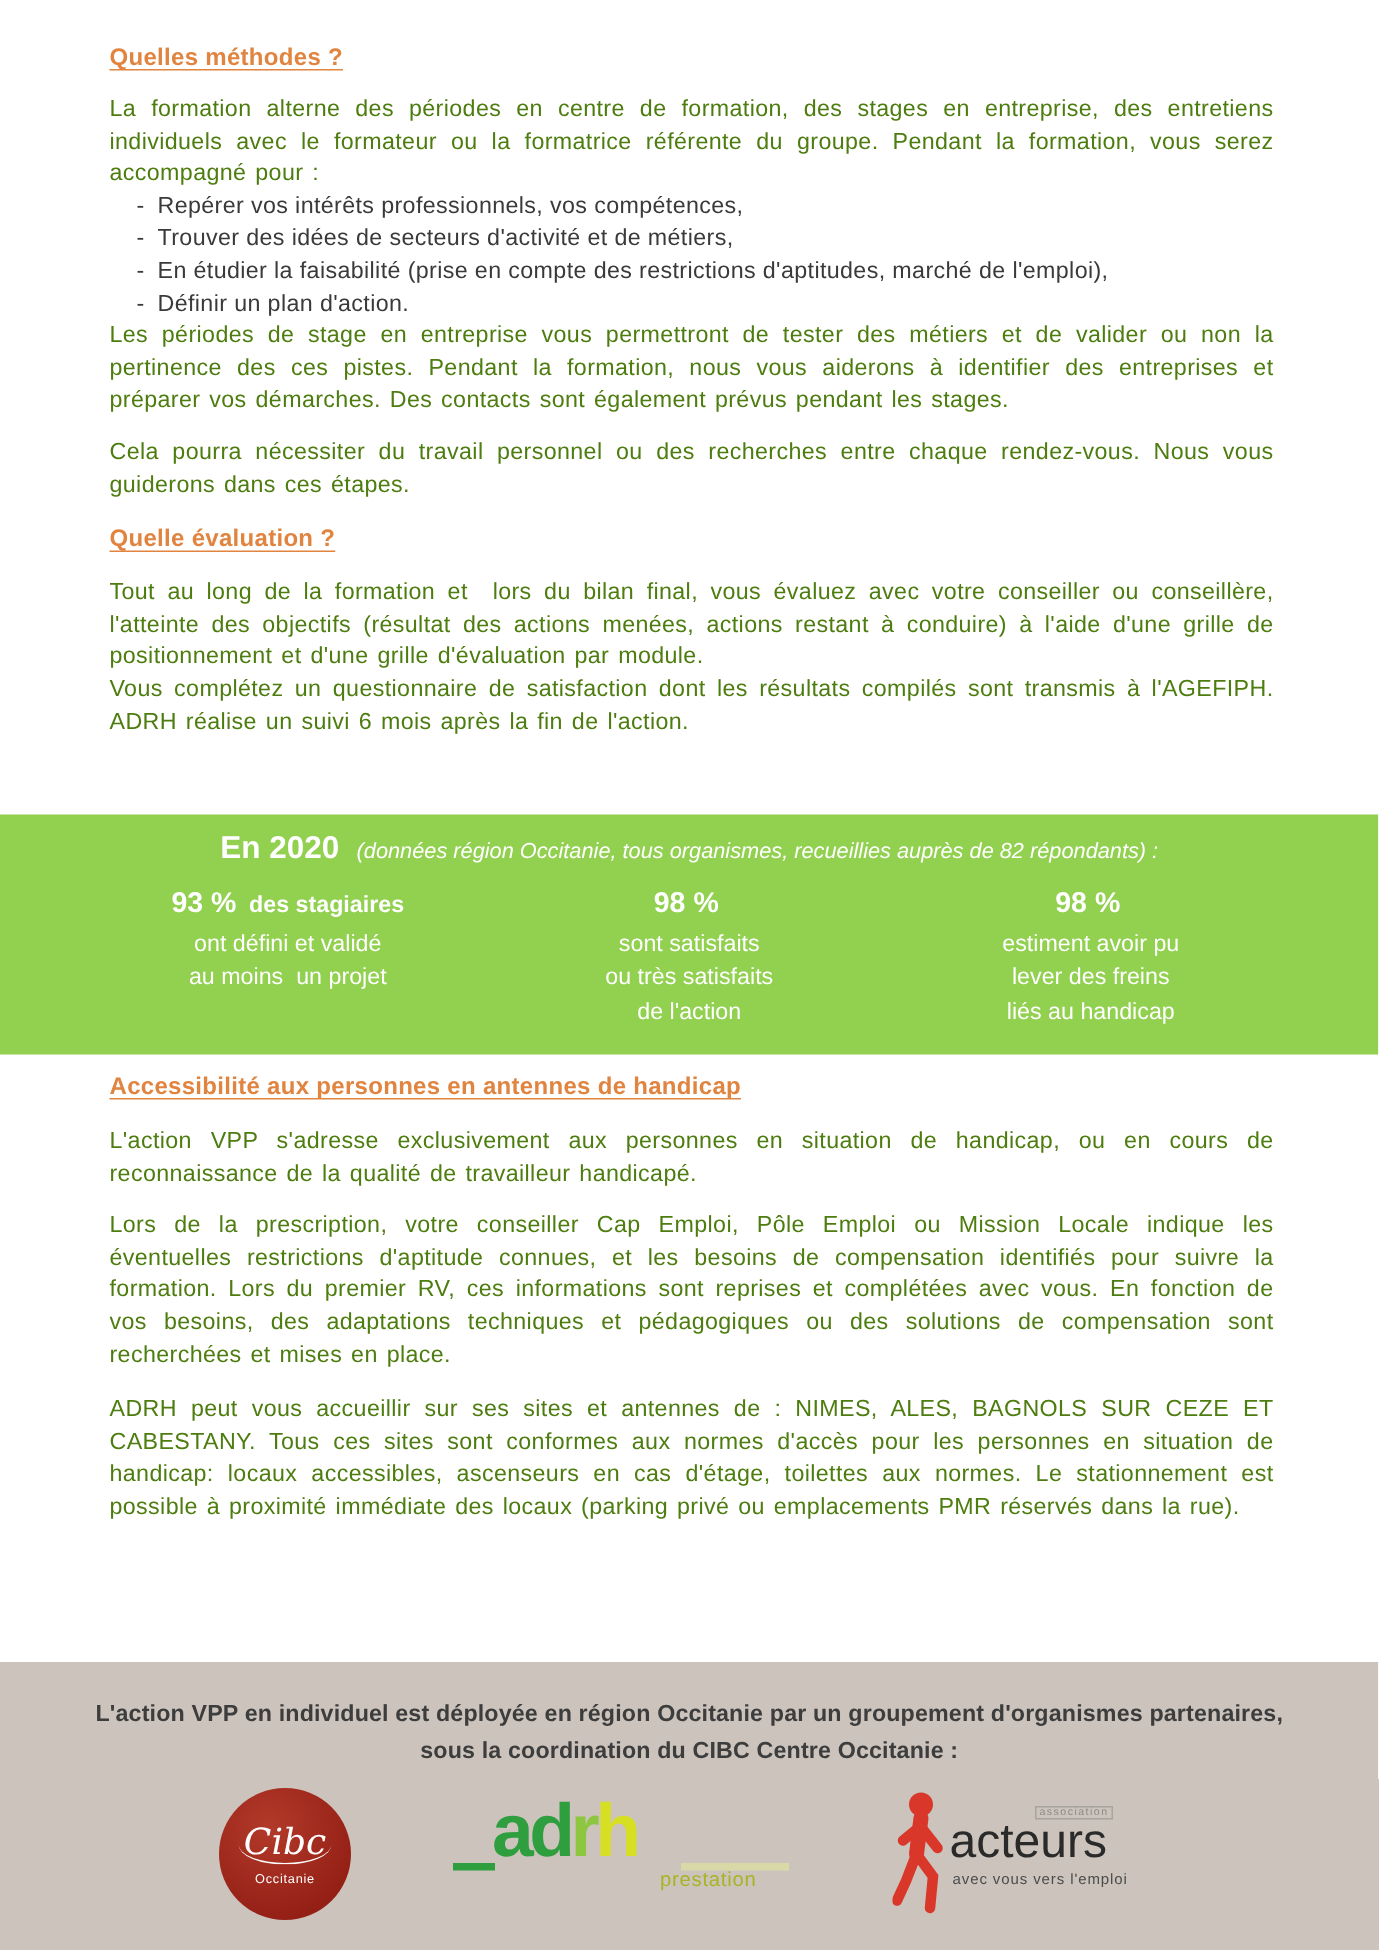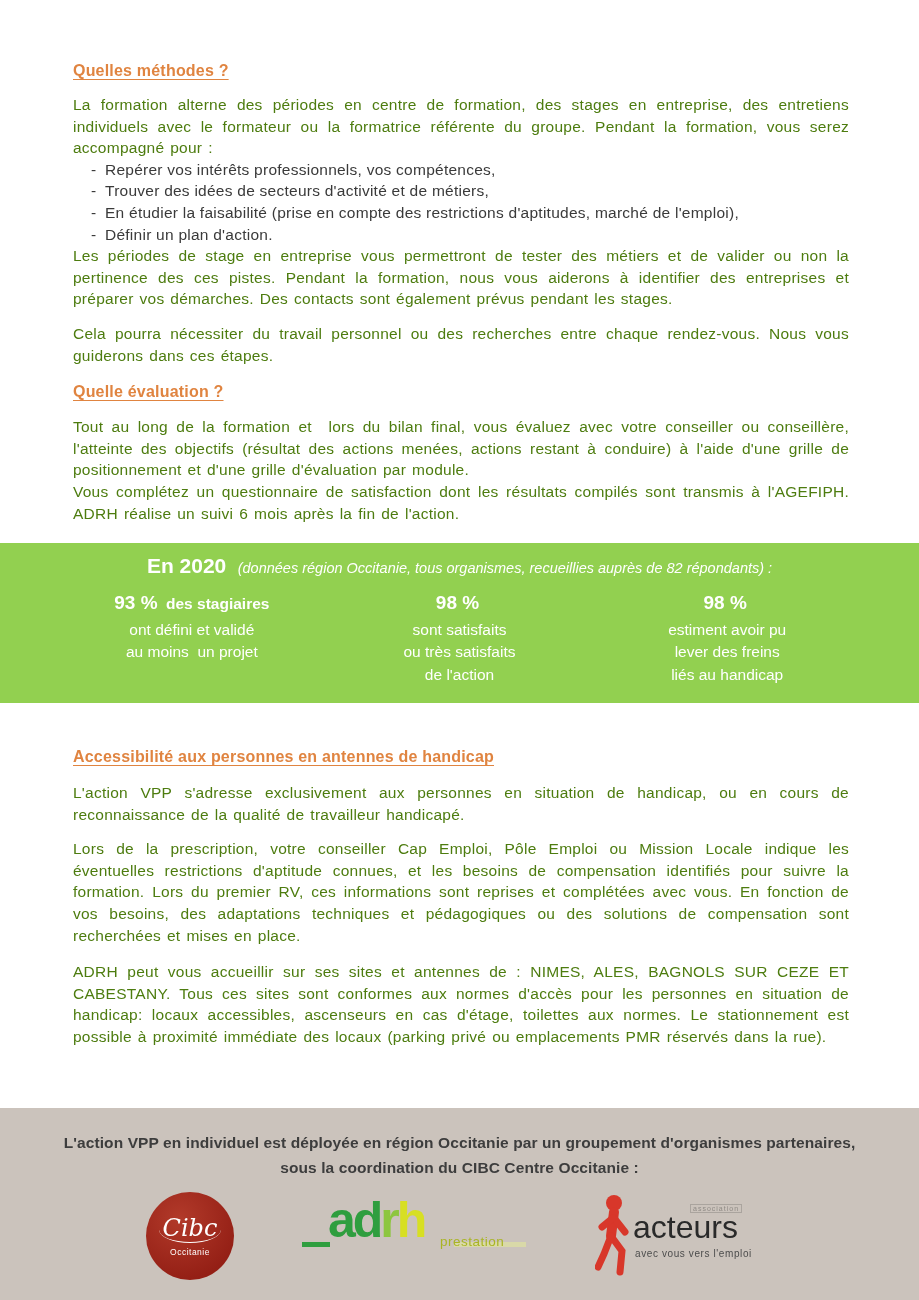--- a/index.html
+++ b/index.html
@@ -2,21 +2,21 @@
 <html><head>
 <meta charset="utf-8">
 <style>
   * { margin:0; padding:0; box-sizing:border-box; }
   html,body { background:#ffffff; }
   .page {
     position:relative; width:919px; height:1300px; background:#ffffff;
     font-family:"Liberation Sans","DejaVu Sans",sans-serif;
     color:#3a3a3a; overflow:hidden; margin:0 auto;
   }
-  .sec { position:absolute; left:73px; width:776px;margin-top:32px; }
+  .sec { position:absolute; left:73px; width:776px; }
   .sec-top { top:30px; }
   .sec-mid { top:716px; }
 
   .heading {
     color:#e08440; font-size:16px; font-weight:bold;
     text-decoration:underline; text-underline-offset:3px;
     letter-spacing:.2px;
   }
   .h1 { margin-bottom:14px; }
   .h2 { margin-top:17px; margin-bottom:15px; }
@@ -82,21 +82,21 @@
   .logo-adrh { position:relative; width:225px; height:86px; }
   .adrh-letters {
     position:absolute; left:26px; top:2px; font-size:50px; line-height:50px;
     font-weight:bold; letter-spacing:-3px;
   }
   .adrh-a, .adrh-d { color:#2f9e3f; }
   .adrh-r { color:#8dc63f; }
   .adrh-h { color:#d7df23; }
   .adrh-barleft  { position:absolute; left:0;   top:49px; width:28px; height:5px; background:#2f9e3f; }
   .adrh-barright { position:absolute; left:152px; top:49px; width:72px; height:5px; background:#d9d9a8; }
-  .adrh-sub { position:absolute; left:138px; top:41px; font-size:13.5px; color:#a9b425; letter-spacing:.5px; }
+  .adrh-sub { position:absolute; left:138px; top:52px; font-size:13.5px; color:#a9b425; letter-spacing:.5px; }
 
   
   .logo-acteurs { position:relative; width:178px; height:88px; }
   .acteurs-person { position:absolute; left:0; top:2px; }
   .acteurs-top {
     position:absolute; left:95px; top:12px; font-size:7px; color:#8f8a85;
     letter-spacing:1px; border:1px solid #aaa49e; padding:0 2px;
   }
   .acteurs-name {
     position:absolute; left:38px; top:18px; font-size:32px; line-height:34px;

